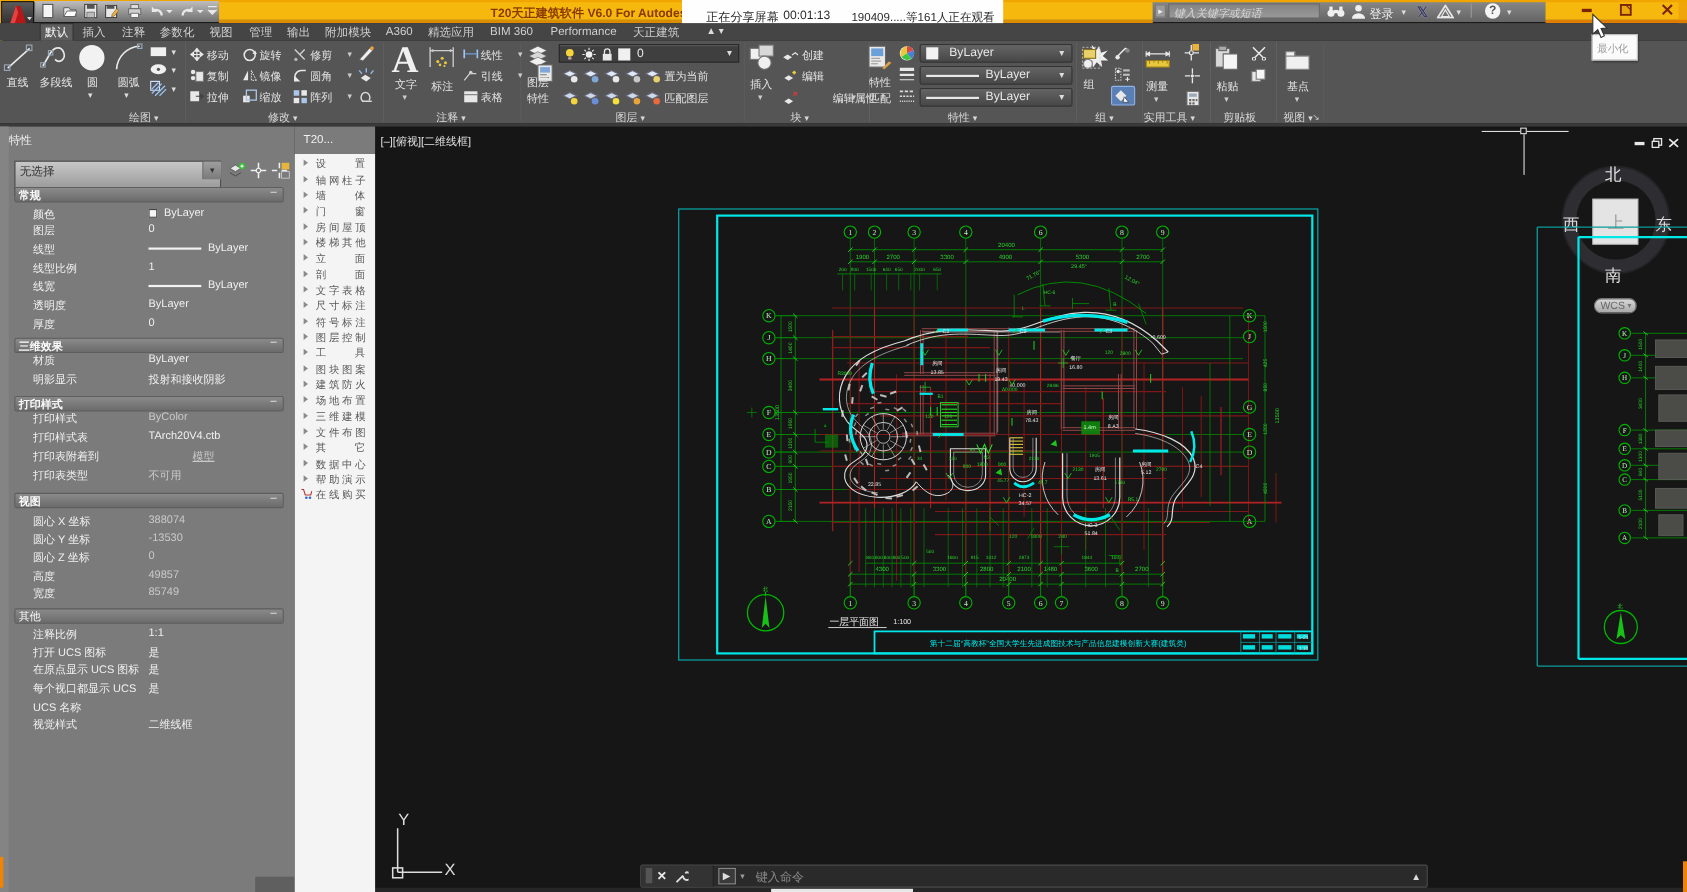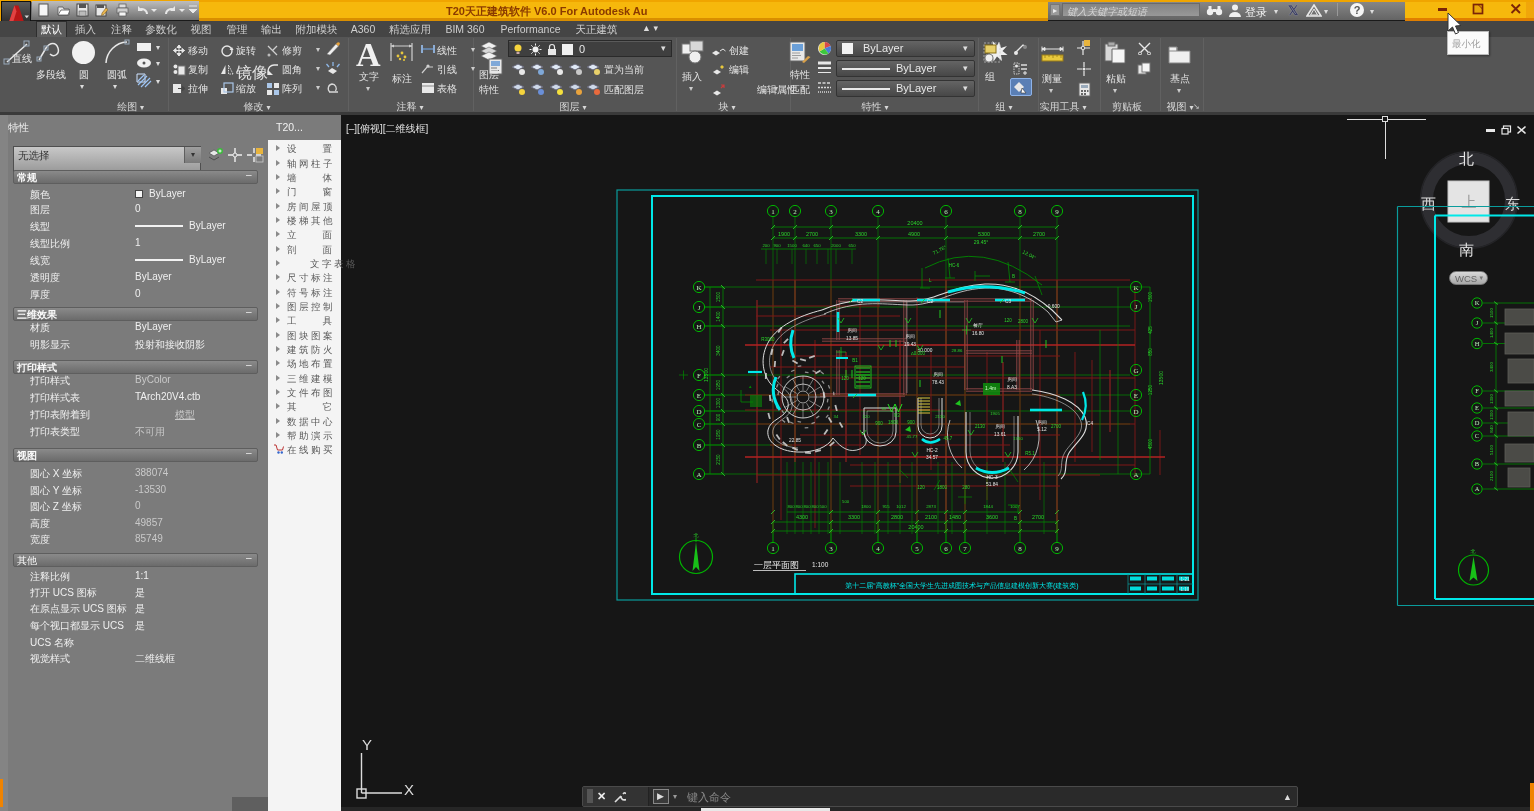--- a/index.html
+++ b/index.html
@@ -61,20 +61,25 @@
         <path d="M11 3 v5 h-5 Z" fill="#e8e8e8"></path>
       </svg></div>
     <div class="abs" style="left:178px;top:3px;"><svg width="8" height="14">
         <path d="M1 6 l3 3 l3-3 Z" fill="#e8e8e8"></path>
       </svg></div>
     <div class="abs" style="left:188px;top:3px;"><svg width="10" height="14">
         <path d="M1 3 h8 M1 6 l4 4 l4-4" stroke="#e8e8e8" fill="none"></path>
         <path d="M1 6 l4 4 l4-4 Z" fill="#e8e8e8"></path>
       </svg></div>
     <div class="abs" style="left:446px;top:4px;font-size:11px;color:#8a3a00;font-weight:bold;white-space:nowrap;">T20天正建筑软件 V6.0 For Autodesk Au</div>
+    <div class="abs" style="left:620px;top:0;width:292px;height:28px;background:#fefefe;border-radius:0 0 3px 3px;">
+<span class="abs" style="left:22px;top:8px;font-size:11px;color:#2b2b2b;">正在分享屏幕</span>
+<span class="abs" style="left:92px;top:8px;font-size:11px;color:#2b2b2b;">00:01:13</span>
+<span class="abs" style="left:154px;top:8.5px;font-size:10.5px;color:#2b2b2b;">190409.....等161人正在观看</span>
+</div>
     <div class="abs" style="left:1050px;top:4px;width:10px;height:12px;background:#9a9a9a;border:1px solid #777;color:#eee;font-size:8px;text-align:center;line-height:11px;">▸</div>
     <div class="abs" style="left:1062px;top:3px;width:138px;height:14px;background:linear-gradient(#848484,#989898);border:1px solid #6a6a6a;">
       <span style="position:absolute;left:4px;top:1px;font-size:10px;color:#d6d6d6;font-style:italic;">键入关键字或短语</span>
     </div>
     <svg class="abs" style="left:1206px;top:4px;" width="18" height="13">
       <g fill="#efefef">
         <circle cx="4" cy="8" r="3.2"></circle>
         <circle cx="13" cy="8" r="3.2"></circle>
         <rect x="2.5" y="2" width="3" height="5"></rect>
         <rect x="11.5" y="2" width="3" height="5"></rect>
@@ -141,21 +146,21 @@
     <div class="abs" style="left:1004px;top:100px;width:120px;margin-left:-60px;text-align:center;font-size:10px;color:#d8d8d8;white-space:nowrap;">组 <span style="font-size:8px;">▾</span></div>
     <div class="abs" style="left:1063px;top:100px;width:120px;margin-left:-60px;text-align:center;font-size:10px;color:#d8d8d8;white-space:nowrap;">实用工具 <span style="font-size:8px;">▾</span></div>
     <div class="abs" style="left:1127px;top:100px;width:120px;margin-left:-60px;text-align:center;font-size:10px;color:#d8d8d8;white-space:nowrap;">剪贴板</div>
     <div class="abs" style="left:1180px;top:100px;width:120px;margin-left:-60px;text-align:center;font-size:10px;color:#d8d8d8;white-space:nowrap;">视图 <span style="font-size:8px;">▾</span></div>
     <div class="abs" style="left:1193px;top:102px;font-size:8px;color:#c8c8c8;">↘</div>
     <svg class="abs" style="left:3px;top:40px;" width="28" height="26">
 <path d="M4 22 L24 4" stroke="#e8e8e8" stroke-width="1.5"></path>
 <rect x="1" y="19" width="5" height="5" fill="none" stroke="#9ab" stroke-width="1"></rect>
 <rect x="21" y="1" width="5" height="5" fill="none" stroke="#9ab" stroke-width="1"></rect>
     </svg>
-    <div class="abs" style="left:0px;top:52px;width:32px;text-align:right;font-size:10px;color:#e8e8e8;font-family:Liberation Serif, serif;">直线</div>
+    <div class="abs" style="left:0px;top:68px;width:32px;text-align:center;font-size:10px;color:#e8e8e8;font-family:Liberation Serif, serif;">直线</div>
     <svg class="abs" style="left:36px;top:40px;" width="30" height="26">
 <path d="M3 20 L10 8 C14 2 20 2 22 8 C24 14 18 18 14 14" stroke="#e8e8e8" stroke-width="1.5" fill="none"></path>
 <rect x="1" y="17" width="4" height="4" fill="none" stroke="#9ab"></rect>
       <rect x="8" y="6" width="4" height="4" fill="none" stroke="#9ab"></rect>
     </svg>
     <div class="abs" style="left:31px;top:68px;width:40px;text-align:center;font-size:10px;color:#e8e8e8;">多段线</div>
     <div class="abs" style="left:72px;top:41px;width:23px;height:23px;border-radius:50%;background:#f2f2f2;"></div>
     <div class="abs" style="left:70px;top:68px;width:28px;text-align:center;font-size:10px;color:#e8e8e8;">圆</div>
     <div class="abs" style="left:80px;top:82px;font-size:8px;color:#ddd;">▾</div>
     <svg class="abs" style="left:103px;top:39px;" width="28" height="27">
@@ -196,21 +201,21 @@
     <div class="abs" style="left:172px;top:62px;width:14px;height:13px;"><svg width="14" height="13">
         <circle cx="3.5" cy="3.5" r="2" fill="#e8e8e8"></circle>
         <circle cx="3.5" cy="9" r="2" fill="#e8e8e8"></circle>
         <rect x="6" y="3" width="7" height="9" fill="#e8e8e8" stroke="#777"></rect>
       </svg></div>
     <div class="abs" style="left:188px;top:63px;font-size:10px;color:#e4e4e4;white-space:nowrap;">复制</div>
     <div class="abs" style="left:220px;top:62px;width:14px;height:13px;"><svg width="14" height="13">
         <path d="M1 11 L5.5 2 V11 Z" fill="#e8e8e8"></path>
         <path d="M13 11 L8.5 2 V11 Z" fill="none" stroke="#e8e8e8" stroke-width="0.9" stroke-dasharray="1.5 1"></path>
       </svg></div>
-    <div class="abs" style="left:236px;top:63px;font-size:16px;color:#e4e4e4;white-space:nowrap;">镜像</div>
+    <div class="abs" style="left:236px;top:63px;font-size:10px;color:#e4e4e4;white-space:nowrap;">镜像</div>
     <div class="abs" style="left:266px;top:62px;width:14px;height:13px;"><svg width="14" height="13">
         <path d="M2 12 V8 A6 6 0 0 1 8 2 H12" stroke="#e8e8e8" stroke-width="1.4" fill="none"></path>
         <path d="M2 12 H7 L2 7 Z" fill="#e8e8e8"></path>
       </svg></div>
     <div class="abs" style="left:282px;top:63px;font-size:10px;color:#e4e4e4;white-space:nowrap;">圆角</div>
     <div class="abs" style="left:316px;top:64px;font-size:8px;color:#ccc;">▾</div>
     <div class="abs" style="left:172px;top:81px;width:14px;height:13px;"><svg width="14" height="13">
         <path d="M1 2 h8 v9 h-8 Z" fill="#e8e8e8"></path>
         <path d="M6 6.5 h7 M13 6.5 l-2.5-2 v4 Z" stroke="#444" fill="#444"></path>
       </svg></div>
@@ -588,21 +593,21 @@
     <div class="abs" style="left:287px;top:186.4px;font-size:9.5px;color:#5a5a5a;white-space:nowrap;"><span style="letter-spacing:26px;">门</span><span>窗</span></div>
     <div class="abs" style="left:276px;top:202.7px;width:0;height:0;border-left:4px solid #8a8a8a;border-top:3.5px solid transparent;border-bottom:3.5px solid transparent;"></div>
     <div class="abs" style="left:287px;top:200.7px;font-size:9.5px;color:#5a5a5a;white-space:nowrap;"><span style="letter-spacing:2.5px;">房间屋顶</span></div>
     <div class="abs" style="left:276px;top:217.1px;width:0;height:0;border-left:4px solid #8a8a8a;border-top:3.5px solid transparent;border-bottom:3.5px solid transparent;"></div>
     <div class="abs" style="left:287px;top:215.1px;font-size:9.5px;color:#5a5a5a;white-space:nowrap;"><span style="letter-spacing:2.5px;">楼梯其他</span></div>
     <div class="abs" style="left:276px;top:231.4px;width:0;height:0;border-left:4px solid #8a8a8a;border-top:3.5px solid transparent;border-bottom:3.5px solid transparent;"></div>
     <div class="abs" style="left:287px;top:229.4px;font-size:9.5px;color:#5a5a5a;white-space:nowrap;"><span style="letter-spacing:26px;">立</span><span>面</span></div>
     <div class="abs" style="left:276px;top:245.7px;width:0;height:0;border-left:4px solid #8a8a8a;border-top:3.5px solid transparent;border-bottom:3.5px solid transparent;"></div>
     <div class="abs" style="left:287px;top:243.7px;font-size:9.5px;color:#5a5a5a;white-space:nowrap;"><span style="letter-spacing:26px;">剖</span><span>面</span></div>
     <div class="abs" style="left:276px;top:260.0px;width:0;height:0;border-left:4px solid #8a8a8a;border-top:3.5px solid transparent;border-bottom:3.5px solid transparent;"></div>
-    <div class="abs" style="left:287px;top:258.0px;font-size:9.5px;color:#5a5a5a;white-space:nowrap;"><span style="letter-spacing:2.5px;margin-left:23px;">文字表格</span></div>
+    <div class="abs" style="left:287px;top:258.0px;font-size:9.5px;color:#5a5a5a;white-space:nowrap;"><span style="letter-spacing:2.5px;">文字表格</span></div>
     <div class="abs" style="left:276px;top:274.4px;width:0;height:0;border-left:4px solid #8a8a8a;border-top:3.5px solid transparent;border-bottom:3.5px solid transparent;"></div>
     <div class="abs" style="left:287px;top:272.4px;font-size:9.5px;color:#5a5a5a;white-space:nowrap;"><span style="letter-spacing:2.5px;">尺寸标注</span></div>
     <div class="abs" style="left:276px;top:288.7px;width:0;height:0;border-left:4px solid #8a8a8a;border-top:3.5px solid transparent;border-bottom:3.5px solid transparent;"></div>
     <div class="abs" style="left:287px;top:286.7px;font-size:9.5px;color:#5a5a5a;white-space:nowrap;"><span style="letter-spacing:2.5px;">符号标注</span></div>
     <div class="abs" style="left:276px;top:303.0px;width:0;height:0;border-left:4px solid #8a8a8a;border-top:3.5px solid transparent;border-bottom:3.5px solid transparent;"></div>
     <div class="abs" style="left:287px;top:301.0px;font-size:9.5px;color:#5a5a5a;white-space:nowrap;"><span style="letter-spacing:2.5px;">图层控制</span></div>
     <div class="abs" style="left:276px;top:317.4px;width:0;height:0;border-left:4px solid #8a8a8a;border-top:3.5px solid transparent;border-bottom:3.5px solid transparent;"></div>
     <div class="abs" style="left:287px;top:315.4px;font-size:9.5px;color:#5a5a5a;white-space:nowrap;"><span style="letter-spacing:26px;">工</span><span>具</span></div>
     <div class="abs" style="left:276px;top:331.7px;width:0;height:0;border-left:4px solid #8a8a8a;border-top:3.5px solid transparent;border-bottom:3.5px solid transparent;"></div>
     <div class="abs" style="left:287px;top:329.7px;font-size:9.5px;color:#5a5a5a;white-space:nowrap;"><span style="letter-spacing:2.5px;">图块图案</span></div>

